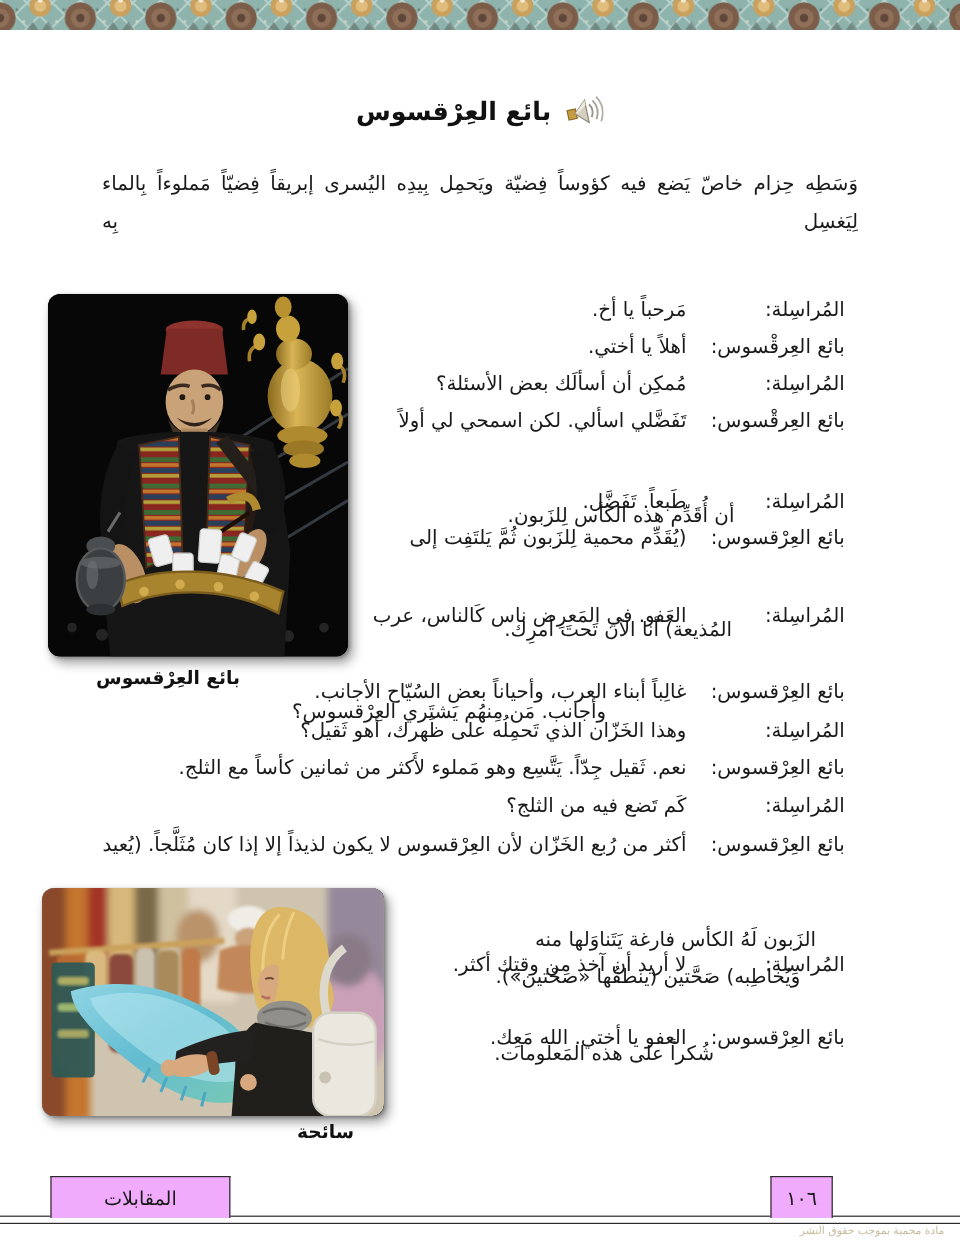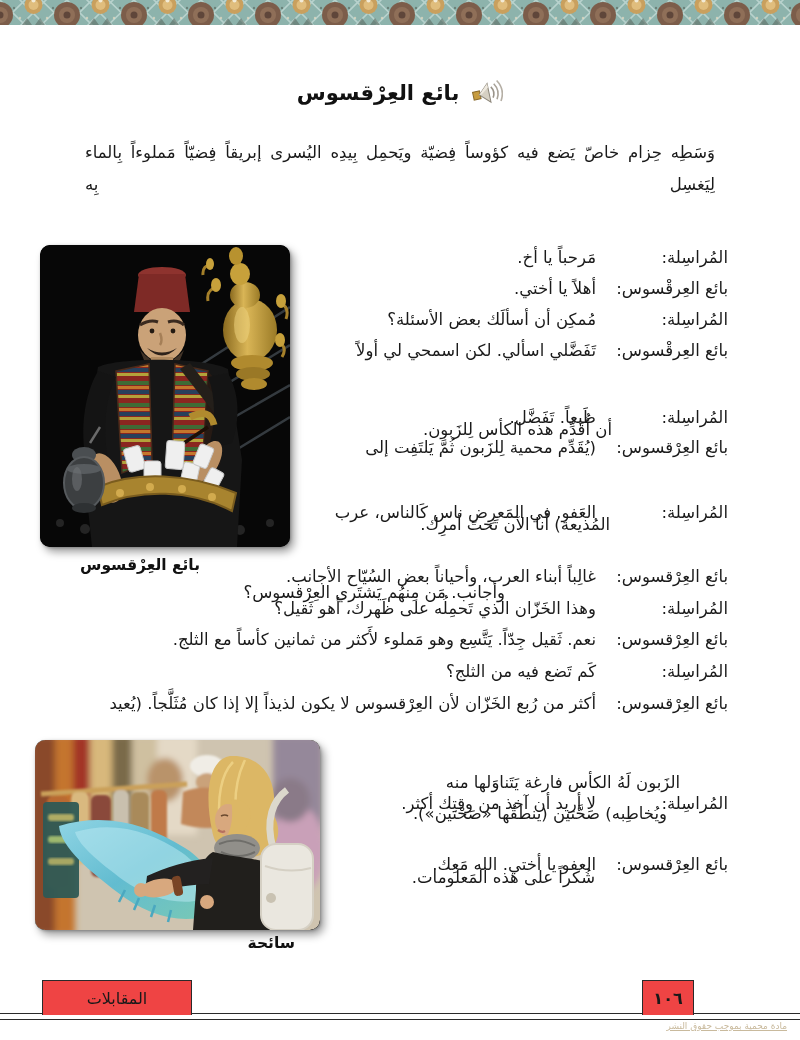--- a/index.html
+++ b/index.html
@@ -15,34 +15,34 @@
     display:flex;justify-content:center;align-items:center;gap:10px;
     direction:rtl;
   }
   .titletext{font-size:21px;font-weight:bold;color:#111;}
   .intro{position:absolute;right:85px;left:85px;top:137px;direction:rtl;font-size:16.5px;line-height:32px;color:#1a1a1a;}
   .intro .ln{height:32px;}
   .just{text-align:justify;text-align-last:justify;}
   .firstln{padding-right:9px;}
   .photo{position:absolute;border-radius:10px;box-shadow:4px 5px 9px rgba(0,0,0,.38),1px 1px 3px rgba(0,0,0,.25);overflow:hidden;background:#000;}
   .caption{position:absolute;text-align:center;font-weight:bold;font-size:15.5px;color:#111;direction:rtl;}
-  .drow{position:absolute;right:72px;direction:rtl;white-space:nowrap;font-size:16.5px;color:#1a1a1a;}
+  .drow{position:absolute;right:96px;direction:rtl;white-space:nowrap;font-size:16.5px;color:#1a1a1a;}
   .lbl{display:inline-block;min-width:132px;}
   .dcont{position:absolute;direction:rtl;white-space:nowrap;font-size:16.5px;color:#1a1a1a;margin-top:47px;}
   
   .footline{position:absolute;left:0;top:1013px;width:800px;height:5px;border-top:1.8px solid #2a2a2a;border-bottom:1.8px solid #2a2a2a;}
   .foottab{
-    position:absolute;top:980px;height:34px;background:#ef4444;
+    position:absolute;top:980px;height:34px;background:#f0abfc;
     border:1.8px solid #2a2a2a;border-bottom:none;
     display:flex;align-items:center;justify-content:center;
     z-index:3;direction:rtl;
   }
   .tab-interviews{left:42px;width:148px;font-size:16px;}
-  .tab-pagenum{left:642px;width:50px;font-size:16px;font-weight:bold;}
-  .watermark{position:absolute;right:13px;top:1021px;font-size:9px;color:#c9ba9d;direction:rtl;text-decoration:underline;}
+  .tab-pagenum{left:642px;width:50px;font-size:16px;font-weight:normal;}
+  .watermark{position:absolute;right:13px;top:1021px;font-size:9px;color:#c9ba9d;direction:rtl;}
 </style>
 </head>
 <body>
 
 <div class="topborder">
   <svg width="800" height="25" xmlns="http://www.w3.org/2000/svg">
     <defs>
       <pattern id="topgeo" width="67" height="25" patternUnits="userSpaceOnUse">
         <rect width="67" height="25" fill="#8db3ac"></rect>
         <path d="M0,25 L33,-8 M33,33 L67,0 M0,0 L33,33 M33,-8 L67,25 M16,-4 L50,30 M50,-4 L16,30" stroke="#b8d2cd" stroke-width="1.6" fill="none"></path>

